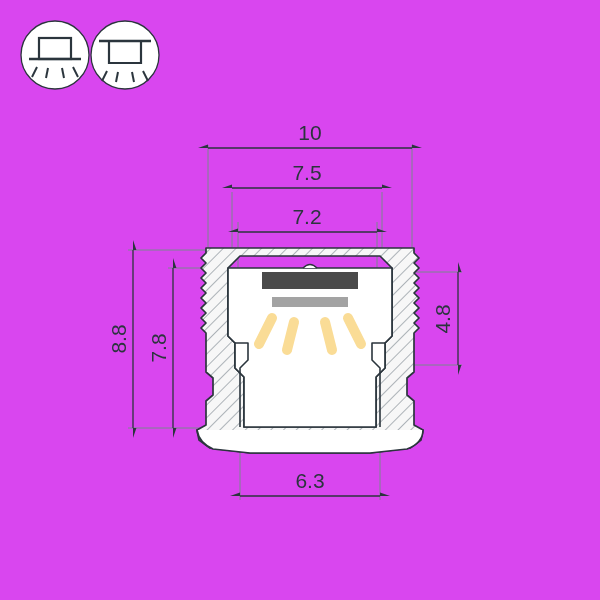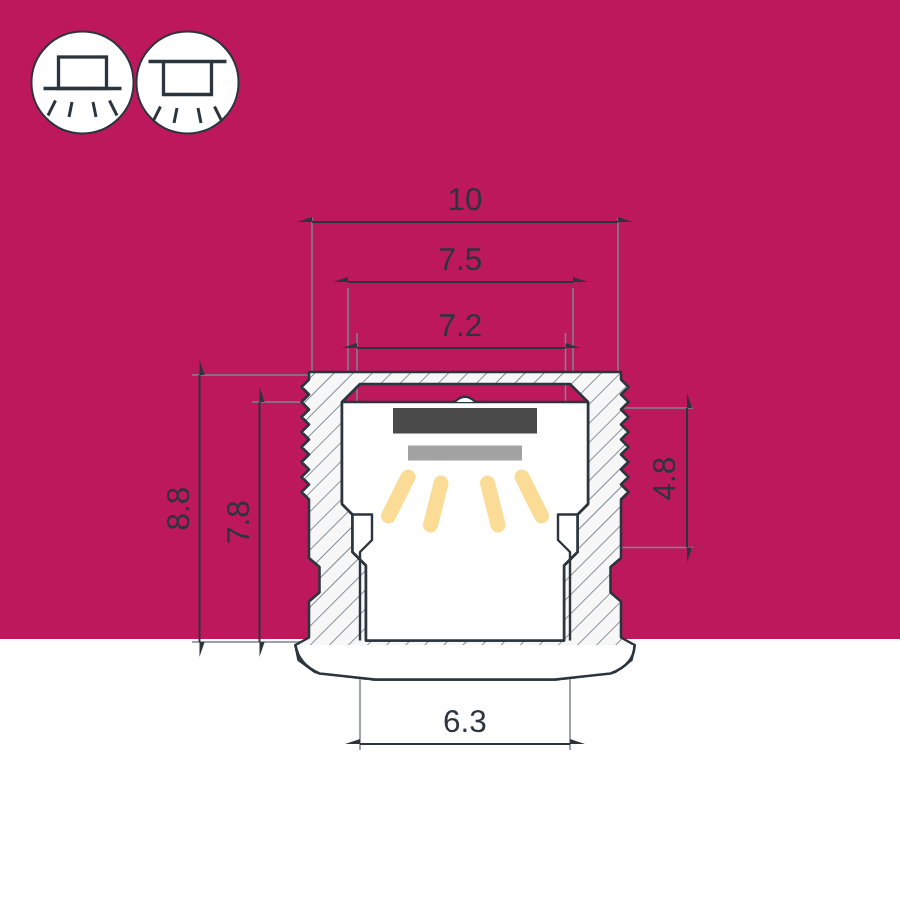--- a/index.html
+++ b/index.html
@@ -9,22 +9,22 @@
   }
   body {
     width: 600px;
     height: 600px;
     font-family: "Liberation Sans", sans-serif;
     overflow: hidden;
   }
   #drawing-root {
     position: relative;
     width: 600px;
-    height: 426px;
-    background: #be185d;
+    height: 600px;
+    background: #d946ef;
   }
   svg.canvas {
     position: absolute;
     top: 0;
     left: 0;
     width: 600px;
     height: 600px;
     display: block;
   }
   text {

